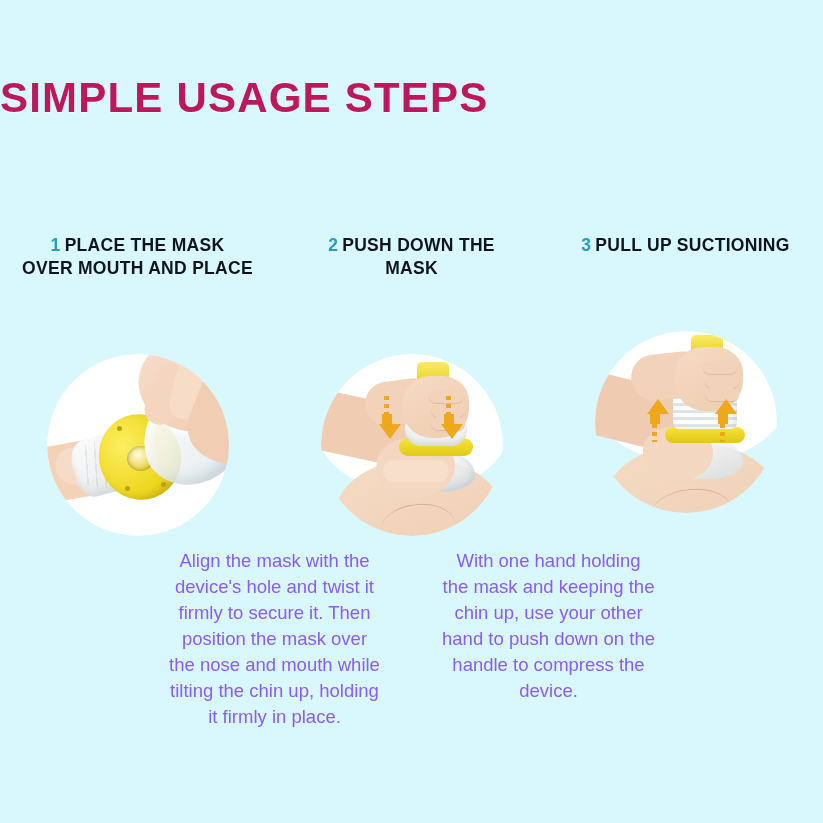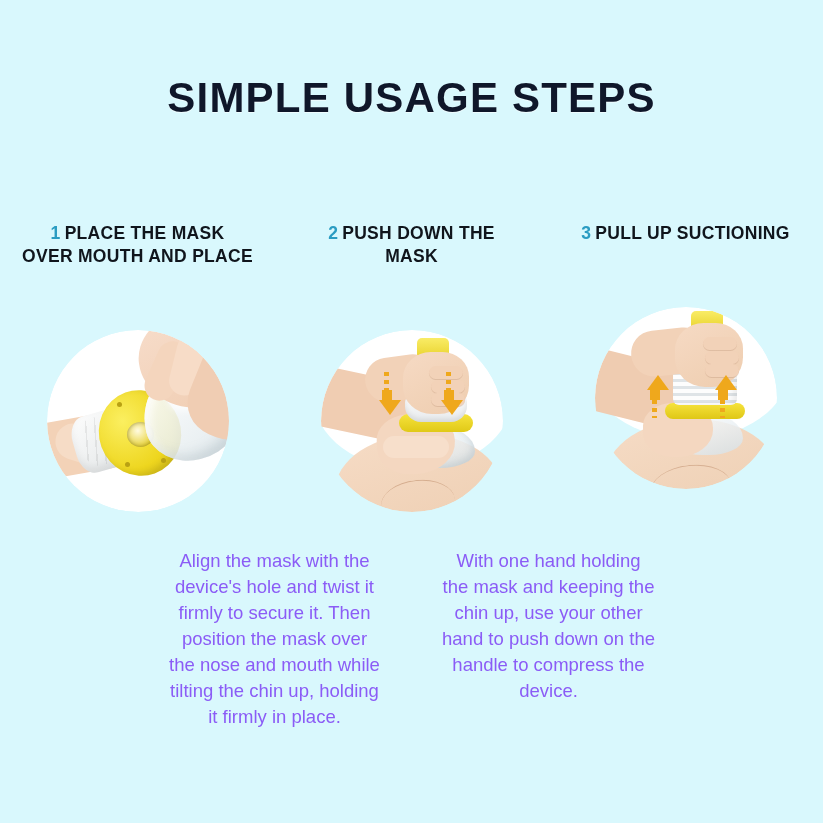--- a/index.html
+++ b/index.html
@@ -20,25 +20,25 @@
     height: 823px;
     background: #d9f8fd;
   }
 
   
   .title {
     position: absolute;
     top: 74px;
     left: 0;
     width: 823px;
-    text-align: center;
+    text-align: left;
     font-size: 42px;
     font-weight: 700;
     letter-spacing: 1.2px;
-    color: #0f172a;
+    color: #be185d;
     text-shadow: 0 1px 0 rgba(255,255,255,0.55);
     font-family: "Liberation Sans", sans-serif;
   }
 
   
   .steps {
     position: absolute;
     top: 222px;
     left: 0;
     width: 823px;
@@ -54,21 +54,21 @@
   }
 
   .step-heading {
     width: 252px;
     text-align: center;
     font-size: 17.5px;
     font-weight: 700;
     line-height: 1.32;
     letter-spacing: 0.3px;
     color: #10151c;
-    margin: 0;
+    margin: 12px;
   }
   .step-num {
     color: #2a9cc2;
     font-weight: 700;
     margin-right: 4px;
   }
 
   
   .photo {
     position: relative;

